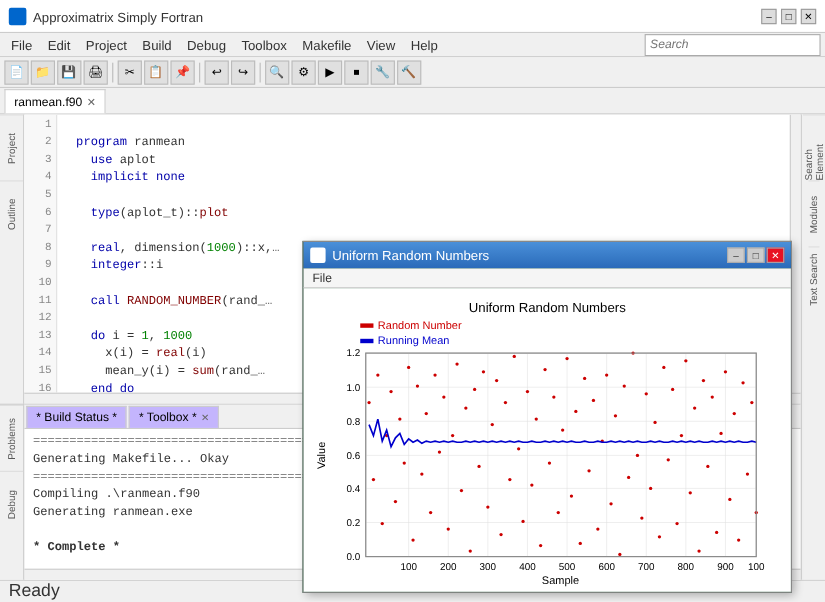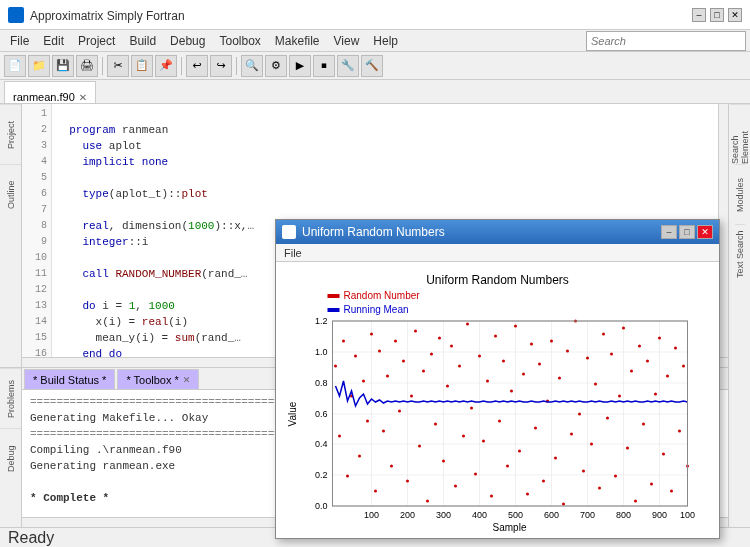--- a/index.html
+++ b/index.html
@@ -19,21 +19,21 @@
 
     
     .toolbar { background: #f0f0f0; height: 28px; display: flex; align-items: center; padding: 0 4px; border-bottom: 1px solid #ccc; gap: 2px; }
     .toolbar-btn { width: 22px; height: 22px; background: #e0e0e0; border: 1px solid #bbb; display: flex; align-items: center; justify-content: center; cursor: pointer; font-size: 11px; }
     .toolbar-sep { width: 1px; height: 18px; background: #bbb; margin: 0 2px; }
     .toolbar-search { margin-left: auto; }
     .toolbar-search input { width: 160px; height: 20px; border: 1px solid #aaa; padding: 0 4px; font-size: 11px; background: #fff; font-style: italic; }
 
     
     .tab-bar { background: #f0f0f0; height: 24px; display: flex; align-items: flex-end; padding: 0 4px; border-bottom: 1px solid #ccc; }
-    .tab { display: flex; align-items: flex-end; height: 22px; padding: 0 8px; background: #fff; border: 1px solid #ccc; border-bottom: none; font-size: 11px; cursor: pointer; gap: 4px; }
+    .tab { display: flex; align-items: center; height: 22px; padding: 0 8px; background: #fff; border: 1px solid #ccc; border-bottom: none; font-size: 11px; cursor: pointer; gap: 4px; }
     .tab-close { font-size: 10px; color: #666; cursor: pointer; }
 
     
     .main-area { display: flex; height: calc(547px - 30px - 22px - 28px - 24px - 20px); }
     .editor { flex: 1; background: #fff; display: flex; overflow: hidden; font-family: 'Courier New', monospace; font-size: 11px; }
     .line-numbers { width: 30px; background: #f8f8f8; border-right: 1px solid #e0e0e0; padding: 2px 0; text-align: right; color: #888; font-size: 10px; line-height: 16px; padding-right: 4px; overflow: hidden; }
     .code-area { flex: 1; padding: 2px 4px; line-height: 16px; overflow: hidden; color: #333; white-space: pre; }
     
     
     .v-scrollbar { width: 10px; background: #f0f0f0; border-left: 1px solid #ccc; }

